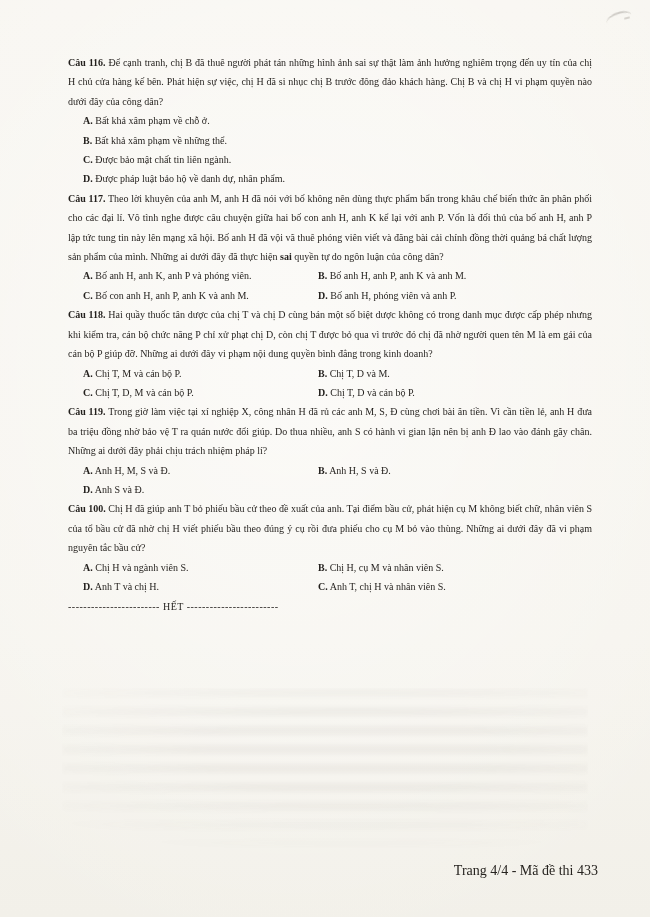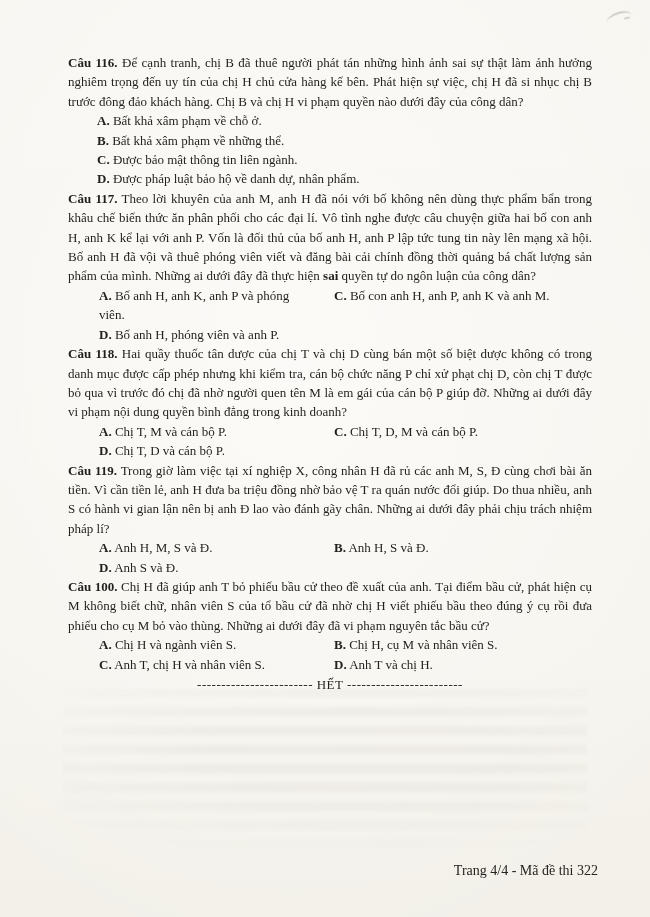--- a/index.html
+++ b/index.html
@@ -48,38 +48,37 @@
     -webkit-mask-image: radial-gradient(ellipse 90% 80% at 55% 40%, #000 30%, transparent 85%);
     mask-image: radial-gradient(ellipse 90% 80% at 55% 40%, #000 30%, transparent 85%);
     filter: blur(2.2px);
     opacity: 0.38;
   }
   .content {
     position: absolute;
     left: 68px; top: 53px;
     width: 524px;
     color: #221f1c;
-    font-size: 13px;
+    font-size: 10px;
     line-height: 19.4px;
   }
   .q-body {
     text-align: justify;
     text-justify: inter-word;
   }
   .q-number { font-weight: bold; }
-  .options .option { margin-left: 29px; }
+  .options .option { margin-left: 15px; }
   .options.grid2 {
     display: grid;
     grid-template-columns: 235px auto;
     margin-left: 15px;
   }
-  .options.grid2 .option { margin-left: 16px; }
+  .options.grid2 .option { margin-left: 0; }
   .opt-letter { font-weight: bold; }
   .end-line {
-    text-align: center;
     margin-top: 1px;
     letter-spacing: 0.5px;
     white-space: nowrap;
   }
   .footer {
     position: absolute;
     top: 863px;
     right: 52px;
     font-size: 14px;
     color: #26231f;
@@ -92,54 +91,56 @@
   <div class="smudge"></div>
   <div class="bleed"></div>
 
   <div class="content">
 
   <div class="question">
         <p class="q-body"><b class="q-number">Câu 116.</b><span class="q-seg"> Để cạnh tranh, chị B đã thuê người phát tán những hình ảnh sai sự thật làm ảnh hưởng nghiêm trọng đến uy tín của chị H chủ cửa hàng kế bên. Phát hiện sự việc, chị H đã si nhục chị B trước đông đảo khách hàng. Chị B và chị H vi phạm quyền nào dưới đây của công dân?</span></p>
         <div class="options">
           <div class="option"><b class="opt-letter">A.</b> <span class="opt-text">Bất khả xâm phạm về chỗ ở.</span></div>
           <div class="option"><b class="opt-letter">B.</b> <span class="opt-text">Bất khả xâm phạm về những thể.</span></div>
-          <div class="option"><b class="opt-letter">C.</b> <span class="opt-text">Được bảo mật thông tin liên ngành.</span></div>
+          <div class="option"><b class="opt-letter">C.</b> <span class="opt-text">Được bảo mật chất tin liên ngành.</span></div>
           <div class="option"><b class="opt-letter">D.</b> <span class="opt-text">Được pháp luật bảo hộ về danh dự, nhân phẩm.</span></div>
         </div>
       </div>
       <div class="question">
         <p class="q-body"><b class="q-number">Câu 117.</b><span class="q-seg"> Theo lời khuyên của anh M, anh H đã nói với bố không nên dùng thực phẩm bẩn trong khâu chế biến thức ăn phân phối cho các đại lí. Vô tình nghe được câu chuyện giữa hai bố con anh H, anh K kể lại với anh P. Vốn là đối thủ của bố anh H, anh P lập tức tung tin này lên mạng xã hội. Bố anh H đã vội vã thuê phóng viên viết và đăng bài cải chính đồng thời quảng bá chất lượng sản phẩm của mình. Những ai dưới đây đã thực hiện </span><b class="q-seg">sai</b><span class="q-seg"> quyền tự do ngôn luận của công dân?</span></p>
         <div class="options grid2">
           <div class="option"><b class="opt-letter">A.</b> <span class="opt-text">Bố anh H, anh K, anh P và phóng viên.</span></div>
+          <div class="option"><b class="opt-letter">B.</b> <span class="opt-text">Bố anh H, anh P, anh K và anh M.</span></div>
           <div class="option"><b class="opt-letter">C.</b> <span class="opt-text">Bố con anh H, anh P, anh K và anh M.</span></div>
           <div class="option"><b class="opt-letter">D.</b> <span class="opt-text">Bố anh H, phóng viên và anh P.</span></div>
         </div>
       </div>
       <div class="question">
         <p class="q-body"><b class="q-number">Câu 118.</b><span class="q-seg"> Hai quầy thuốc tân dược của chị T và chị D cùng bán một số biệt dược không có trong danh mục được cấp phép nhưng khi kiểm tra, cán bộ chức năng P chỉ xử phạt chị D, còn chị T được bỏ qua vì trước đó chị đã nhờ người quen tên M là em gái của cán bộ P giúp đỡ. Những ai dưới đây vi phạm nội dung quyền bình đẳng trong kinh doanh?</span></p>
         <div class="options grid2">
           <div class="option"><b class="opt-letter">A.</b> <span class="opt-text">Chị T, M và cán bộ P.</span></div>
+          <div class="option"><b class="opt-letter">B.</b> <span class="opt-text">Chị T, D và M.</span></div>
           <div class="option"><b class="opt-letter">C.</b> <span class="opt-text">Chị T, D, M và cán bộ P.</span></div>
           <div class="option"><b class="opt-letter">D.</b> <span class="opt-text">Chị T, D và cán bộ P.</span></div>
         </div>
       </div>
       <div class="question">
         <p class="q-body"><b class="q-number">Câu 119.</b><span class="q-seg"> Trong giờ làm việc tại xí nghiệp X, công nhân H đã rủ các anh M, S, Đ cùng chơi bài ăn tiền. Vì cần tiền lẻ, anh H đưa ba triệu đồng nhờ bảo vệ T ra quán nước đổi giúp. Do thua nhiều, anh S có hành vi gian lận nên bị anh Đ lao vào đánh gãy chân. Những ai dưới đây phải chịu trách nhiệm pháp lí?</span></p>
         <div class="options grid2">
           <div class="option"><b class="opt-letter">A.</b> <span class="opt-text">Anh H, M, S và Đ.</span></div>
           <div class="option"><b class="opt-letter">B.</b> <span class="opt-text">Anh H, S và Đ.</span></div>
           <div class="option"><b class="opt-letter">D.</b> <span class="opt-text">Anh S và Đ.</span></div>
         </div>
       </div>
       <div class="question">
         <p class="q-body"><b class="q-number">Câu 100.</b><span class="q-seg"> Chị H đã giúp anh T bỏ phiếu bầu cử theo đề xuất của anh. Tại điểm bầu cử, phát hiện cụ M không biết chữ, nhân viên S của tổ bầu cử đã nhờ chị H viết phiếu bầu theo đúng ý cụ rồi đưa phiếu cho cụ M bỏ vào thùng. Những ai dưới đây đã vi phạm nguyên tắc bầu cử?</span></p>
         <div class="options grid2">
           <div class="option"><b class="opt-letter">A.</b> <span class="opt-text">Chị H và ngành viên S.</span></div>
           <div class="option"><b class="opt-letter">B.</b> <span class="opt-text">Chị H, cụ M và nhân viên S.</span></div>
+          <div class="option"><b class="opt-letter">D.</b> <span class="opt-text">Anh T và chị H.</span></div>
           <div class="option"><b class="opt-letter">C.</b> <span class="opt-text">Anh T, chị H và nhân viên S.</span></div>
-          <div class="option"><b class="opt-letter">D.</b> <span class="opt-text">Anh T và chị H.</span></div>
         </div>
       </div>
       <div class="end-line">------------------------ HẾT ------------------------</div>
     </div>
 
-  <div class="footer">Trang 4/4 - Mã đề thi 322</div>
+  <div class="footer">Trang 4/4 - Mã đề thi 433</div>
 </div>
 
 </body></html>

